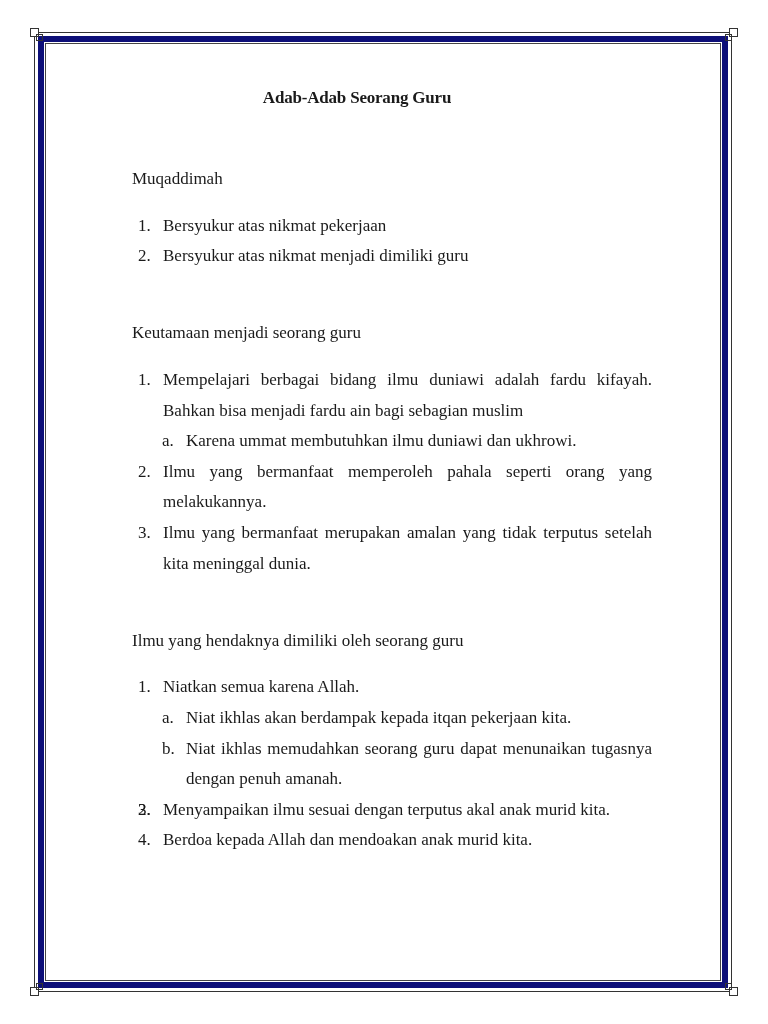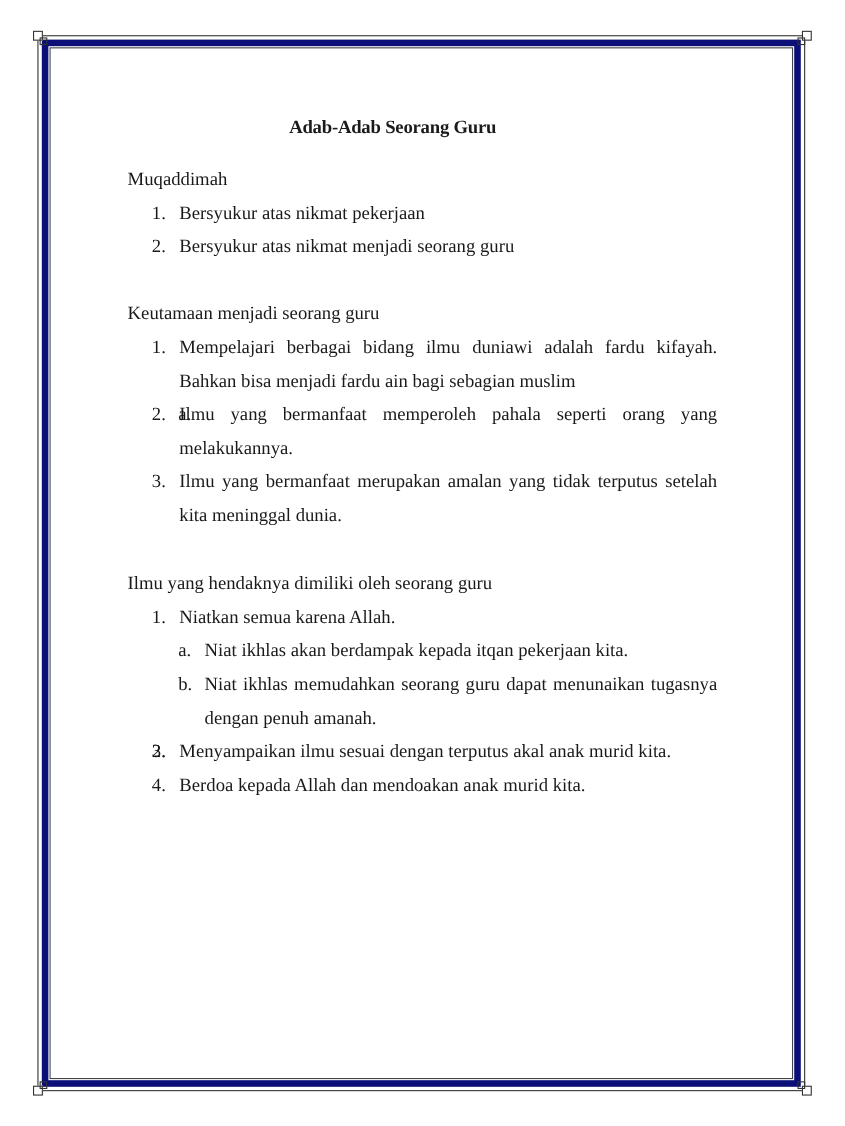--- a/index.html
+++ b/index.html
@@ -9,25 +9,25 @@
   
   .border-outer { position:absolute; left:34px; top:32px; width:698px; height:960px;
                   border:1px solid #333; box-sizing:border-box; }
   .border-thick { position:absolute; left:38px; top:36px; width:690px; height:952px;
                   border:6px solid #0d0f78; box-sizing:border-box; }
   .border-inner { position:absolute; left:45px; top:43px; width:676px; height:938px;
                   border:1px solid #444; box-sizing:border-box; }
   .corner { position:absolute; width:9px; height:9px; border:1px solid #333; background:#fff; box-sizing:border-box; }
   .corner.b2 { width:7px; height:7px; background:transparent; }
 
-  .title { position:absolute; left:0; width:714px; top:106px; text-align:center;
+  .title { position:absolute; left:0; width:714px; top:88px; text-align:center;
            font-size:17px; font-weight:bold; letter-spacing:-0.2px;font-family:Liberation Serif, serif; }
 
   .content { position:absolute; left:116px; width:536px; top:148px; font-size:17px; line-height:30.6px; }
-  .heading { margin:0; }
+  .heading { margin:16px; }
   .gap { height:30.6px; }
   .item { position:relative; padding-left:47px; text-align:justify; text-align-last:left; }
   .item .num { position:absolute; left:22px; top:0; }
   .sub { position:relative; padding-left:70px; text-align:justify; text-align-last:left; }
   .sub .num { position:absolute; left:46px; top:0; }
 </style>
 </head>
 <body>
 
 <div class="border-outer"></div>
@@ -46,32 +46,33 @@
 
 <div class="content">
 
   <div class="heading">Muqaddimah</div>
   <div class="item">
     <span class="num">1.</span>
     <span>Bersyukur atas nikmat pekerjaan</span>
   </div>
   <div class="item">
     <span class="num">2.</span>
-    <span>Bersyukur atas nikmat menjadi seorang guru</span>
+    <span>Bersyukur atas nikmat menjadi dimiliki guru</span>
   </div>
 
   <div class="gap"></div>
 
   <div class="heading">Keutamaan menjadi seorang guru</div>
   <div class="item">
     <span class="num">1.</span>
     <span>Mempelajari berbagai bidang ilmu duniawi adalah fardu kifayah. Bahkan bisa menjadi fardu ain bagi sebagian muslim</span>
   </div>
   <div class="sub">
     <span class="num">a.</span>
+    <span>Karena ummat membutuhkan ilmu duniawi dan ukhrowi.</span>
   </div>
   <div class="item">
     <span class="num">2.</span>
     <span>Ilmu yang bermanfaat memperoleh pahala seperti orang yang melakukannya.</span>
   </div>
   <div class="item">
     <span class="num">3.</span>
     <span>Ilmu yang bermanfaat merupakan amalan yang tidak terputus setelah kita meninggal dunia.</span>
   </div>
 

